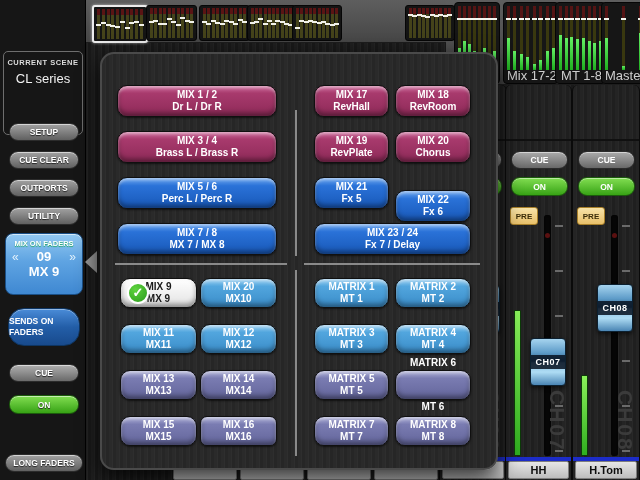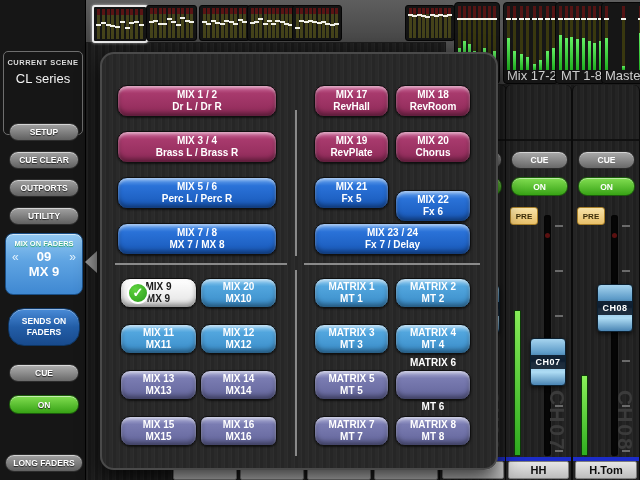--- a/index.html
+++ b/index.html
@@ -41,21 +41,21 @@
     background:linear-gradient(180deg,#93c9f2 0%,#5fa4e2 45%,#3f88d2 100%);
     border:1px solid #1a4f86;box-shadow:inset 0 1px 0 rgba(255,255,255,.6);color:#fff;text-align:center;}
   .mof-label{font-size:7.5px;font-weight:bold;margin-top:5px;text-shadow:0 1px 1px #2a6;}
   .mof-mid{display:flex;align-items:center;justify-content:space-between;padding:0 6px;margin-top:1px;}
   .mof-arrow{font-size:12px;color:#e4f2fc;}
   .mof-num{font-size:13px;font-weight:bold;}
   .mof-bus{font-size:13px;font-weight:bold;margin-top:0;}
   .sof{position:absolute;left:8px;top:308px;width:70px;height:36px;border-radius:16px;
     background:linear-gradient(180deg,#4a8cd8 0%,#235ea8 50%,#184a8c 100%);border:1px solid #0e3562;
     box-shadow:inset 0 1px 0 rgba(255,255,255,.4);color:#fff;font-size:8.5px;font-weight:bold;
-    display:flex;align-items:center;justify-content:center;text-align:center;line-height:1.3;}
+    display:flex;align-items:center;justify-content:center;text-align:left;line-height:1.3;}
   .cue-pill{background:linear-gradient(180deg,#b0b0b0,#6a6a6a);}
   .on-pill{background:linear-gradient(180deg,#82de52,#37a315);border-color:#1c5c0c;}
   .pointer-tri{position:absolute;left:85px;top:251px;width:0;height:0;
     border-right:12px solid #979797;border-top:11px solid transparent;border-bottom:11px solid transparent;}
   
   .strip{position:absolute;top:85px;height:395px;background:repeating-linear-gradient(90deg,#242424 0 3px,#282828 3px 4px,#1f1f1f 4px 7px);
     border-left:1px solid #0a0a0a;border-right:1px solid #0a0a0a;border-radius:6px 6px 0 0;}
   .strip-sep{position:absolute;left:0;right:0;top:54px;height:2px;background:#101010;}
   .strip .cue-btn{position:absolute;left:5px;top:66px;width:55px;height:16px;border-radius:9px;
     background:linear-gradient(180deg,#ababab,#686868);border:1px solid #2b2b2b;color:#fff;

